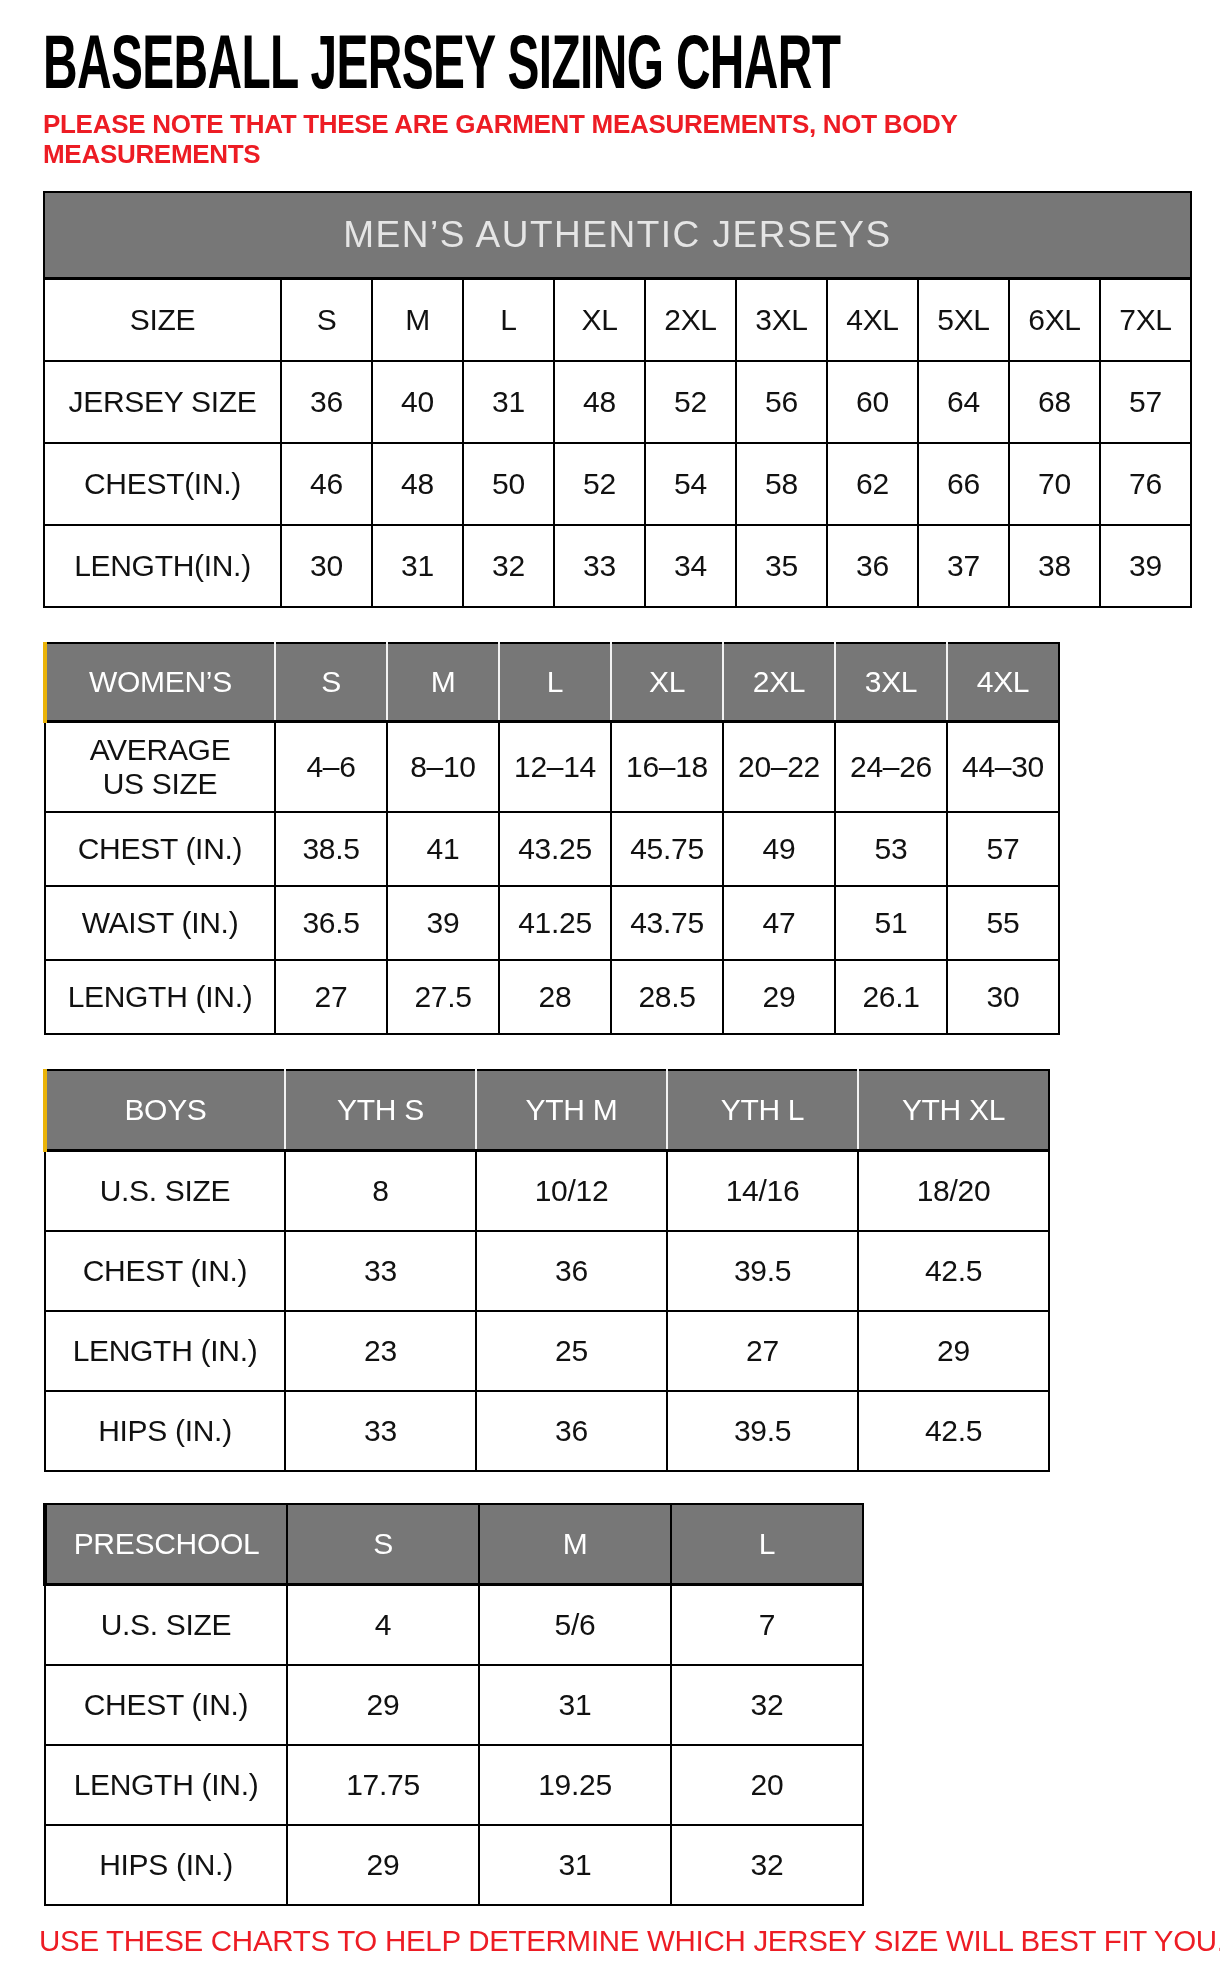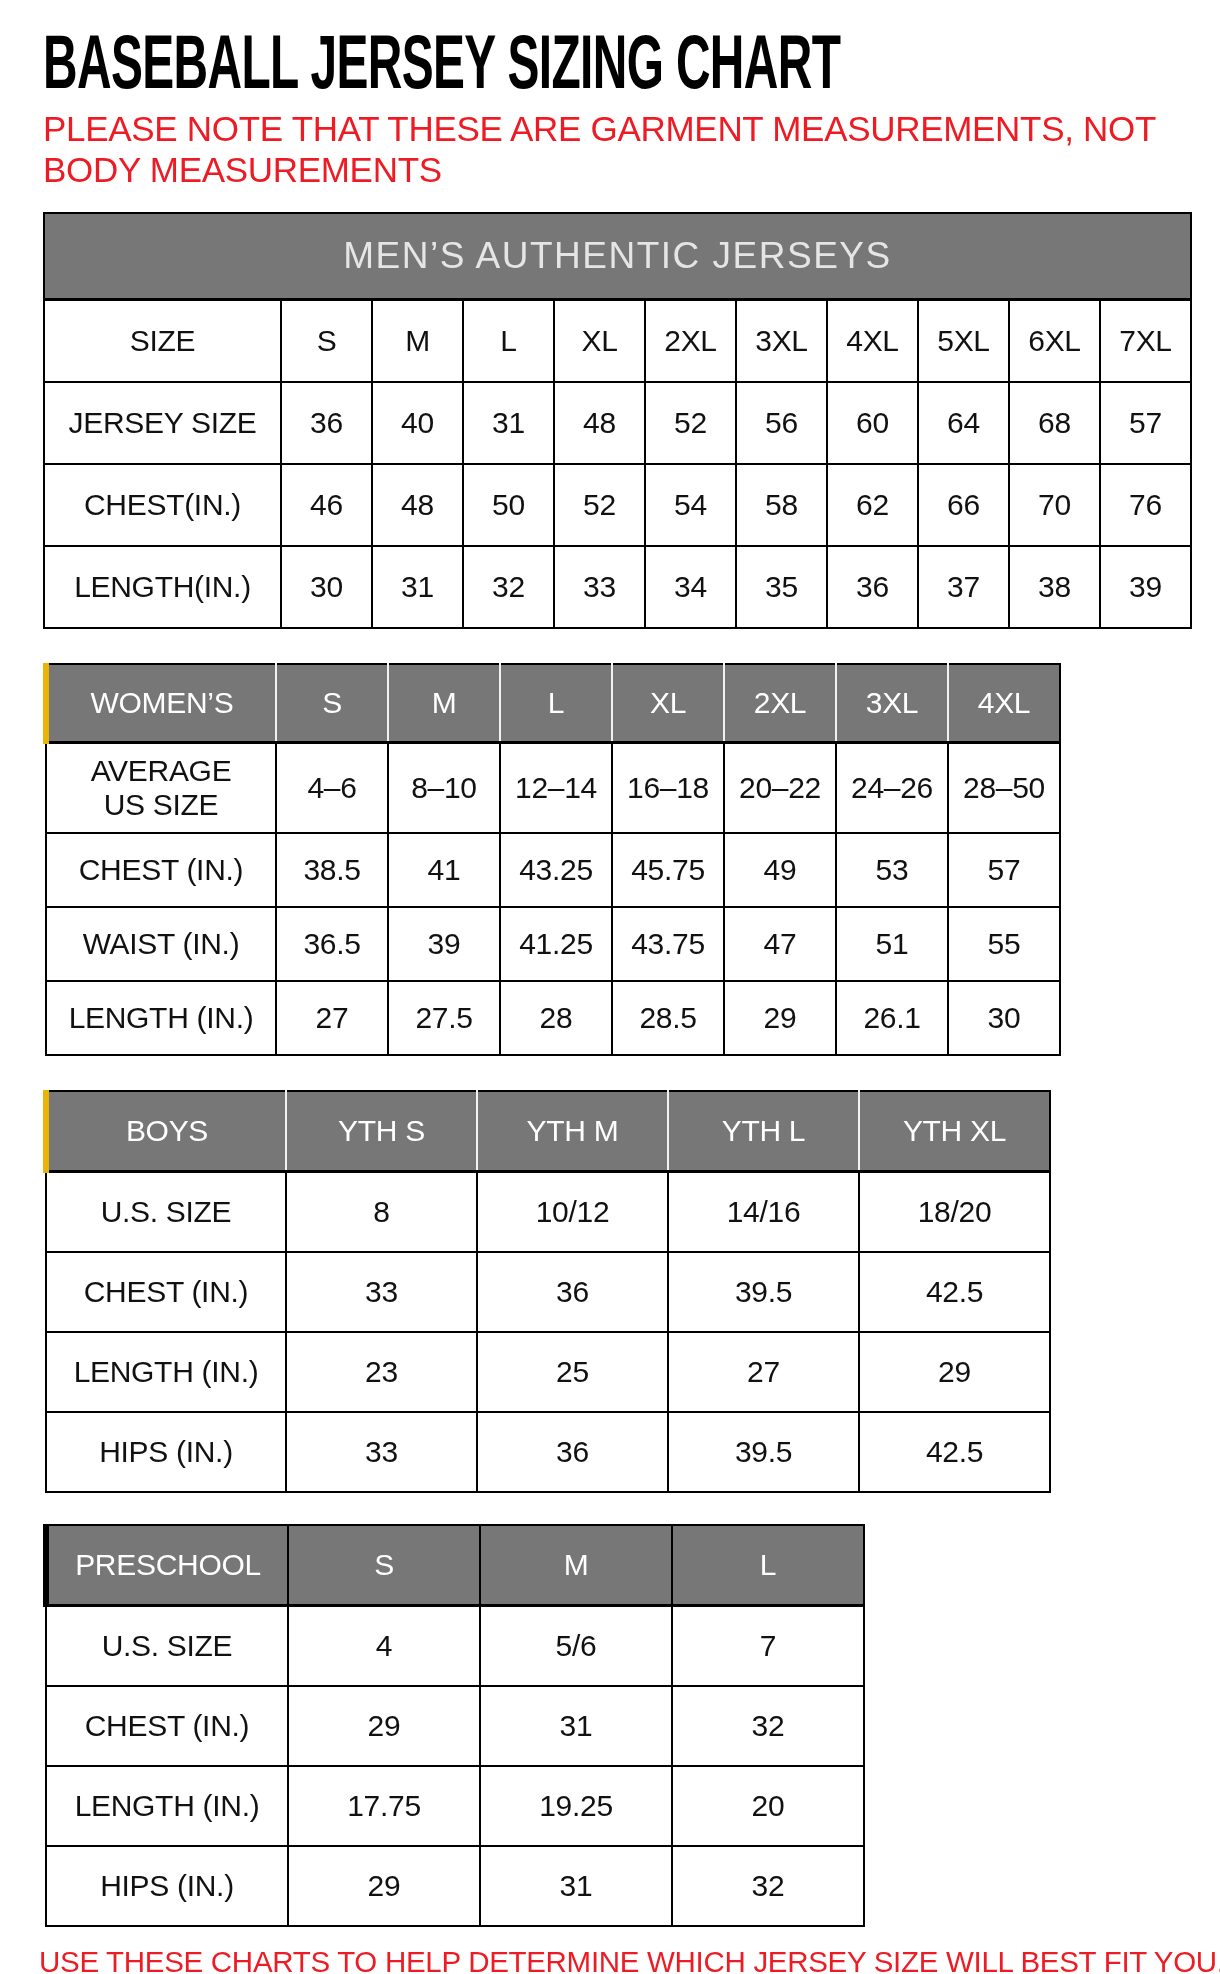--- a/index.html
+++ b/index.html
@@ -16,38 +16,38 @@
   }
   .page{padding:24px 28px 0 43px;}
   h1.title{
     margin:6px 0 0 0;
     font-size:76px;line-height:0.85;font-weight:bold;letter-spacing:-1px;
     transform:scaleX(0.63);transform-origin:left center;
     color:#000;white-space:nowrap;
   }
   .note{
     margin:14px 0 0 0;max-width:1120px;
-    color:var(--red);font-size:35px;line-height:1.17;letter-spacing:-0.3px;
+    color:var(--red);font-size:26px;line-height:1.17;letter-spacing:-0.3px;font-weight:bold;
   }
   table.t{
     border-collapse:collapse;table-layout:fixed;
     font-size:30px;letter-spacing:-0.3px;
   }
   .t th,.t td{
     border:2px solid #000;text-align:center;vertical-align:middle;
     padding:0;font-weight:normal;color:var(--ink);overflow:hidden;
   }
   .t .labelcell{white-space:pre-line;}
   
   .t tr.head th{
     background:var(--gray);color:#fff;
     border-left:2px solid #f2f2f2;border-right:2px solid #f2f2f2;
     border-top:2px solid #000;border-bottom:3px solid #000;
   }
-  .t tr.head th:first-child{border-left:6px solid #eab308;}
+  .t tr.head th:first-child{border-left:4px solid #eab308;}
   .t tr.head th:last-child{border-right:2px solid #000;}
   .t.preschool tr.head th{border-left-color:#000;border-right-color:#000;}
   .t tr.banner th{
     background:var(--gray);color:#e5e5e5;border:2px solid #000;border-bottom:3px solid #000;
     font-size:37px;letter-spacing:1.5px;height:84px;
   }
   
   .mens col{width:91px}      .mens col.labelcol{width:237px}
   .womens col{width:112px}   .womens col.labelcol{width:230px}
   .boys col{width:191px}     .boys col.labelcol{width:240px}
@@ -177,21 +177,21 @@
         <tbody>
           <tr class="r r0">
             <th class="labelcell">AVERAGE
 US SIZE</th>
             <td>4–6</td>
             <td>8–10</td>
             <td>12–14</td>
             <td>16–18</td>
             <td>20–22</td>
             <td>24–26</td>
-            <td>28–50</td>
+            <td>44–30</td>
           </tr>
           <tr class="r r1">
             <th class="labelcell">CHEST (IN.)</th>
             <td>38.5</td>
             <td>41</td>
             <td>43.25</td>
             <td>45.75</td>
             <td>49</td>
             <td>53</td>
             <td>57</td>

